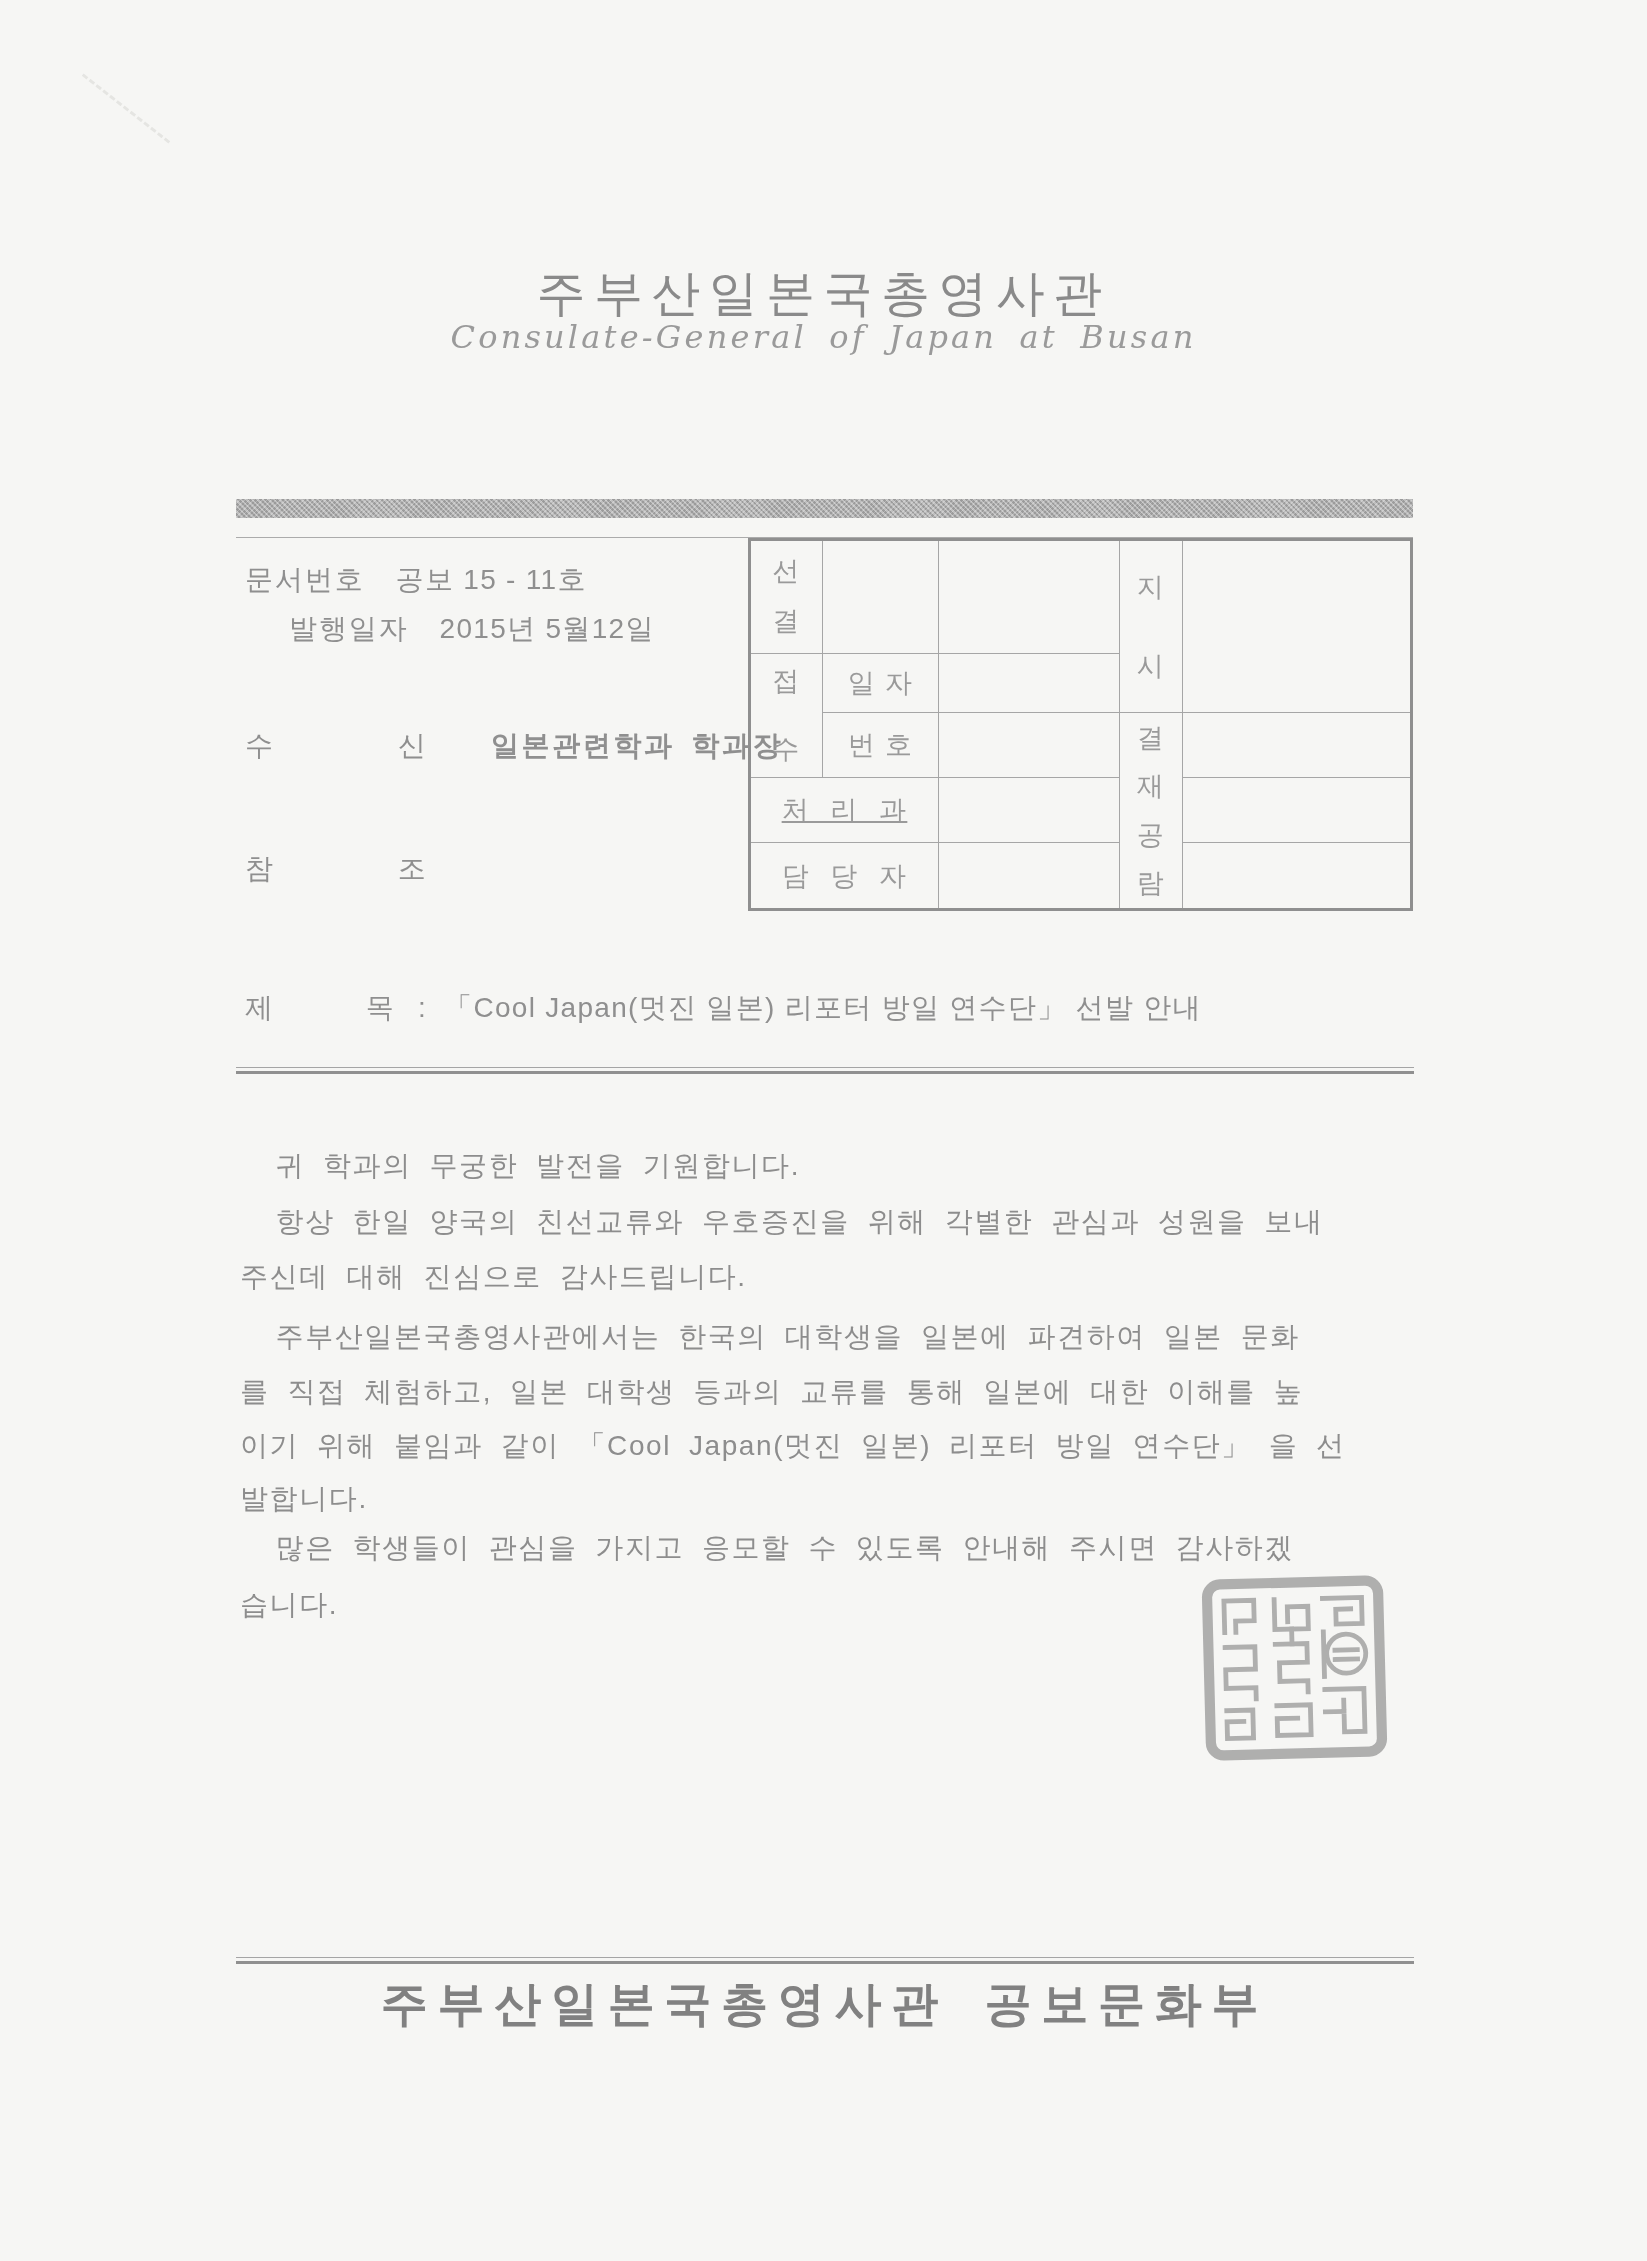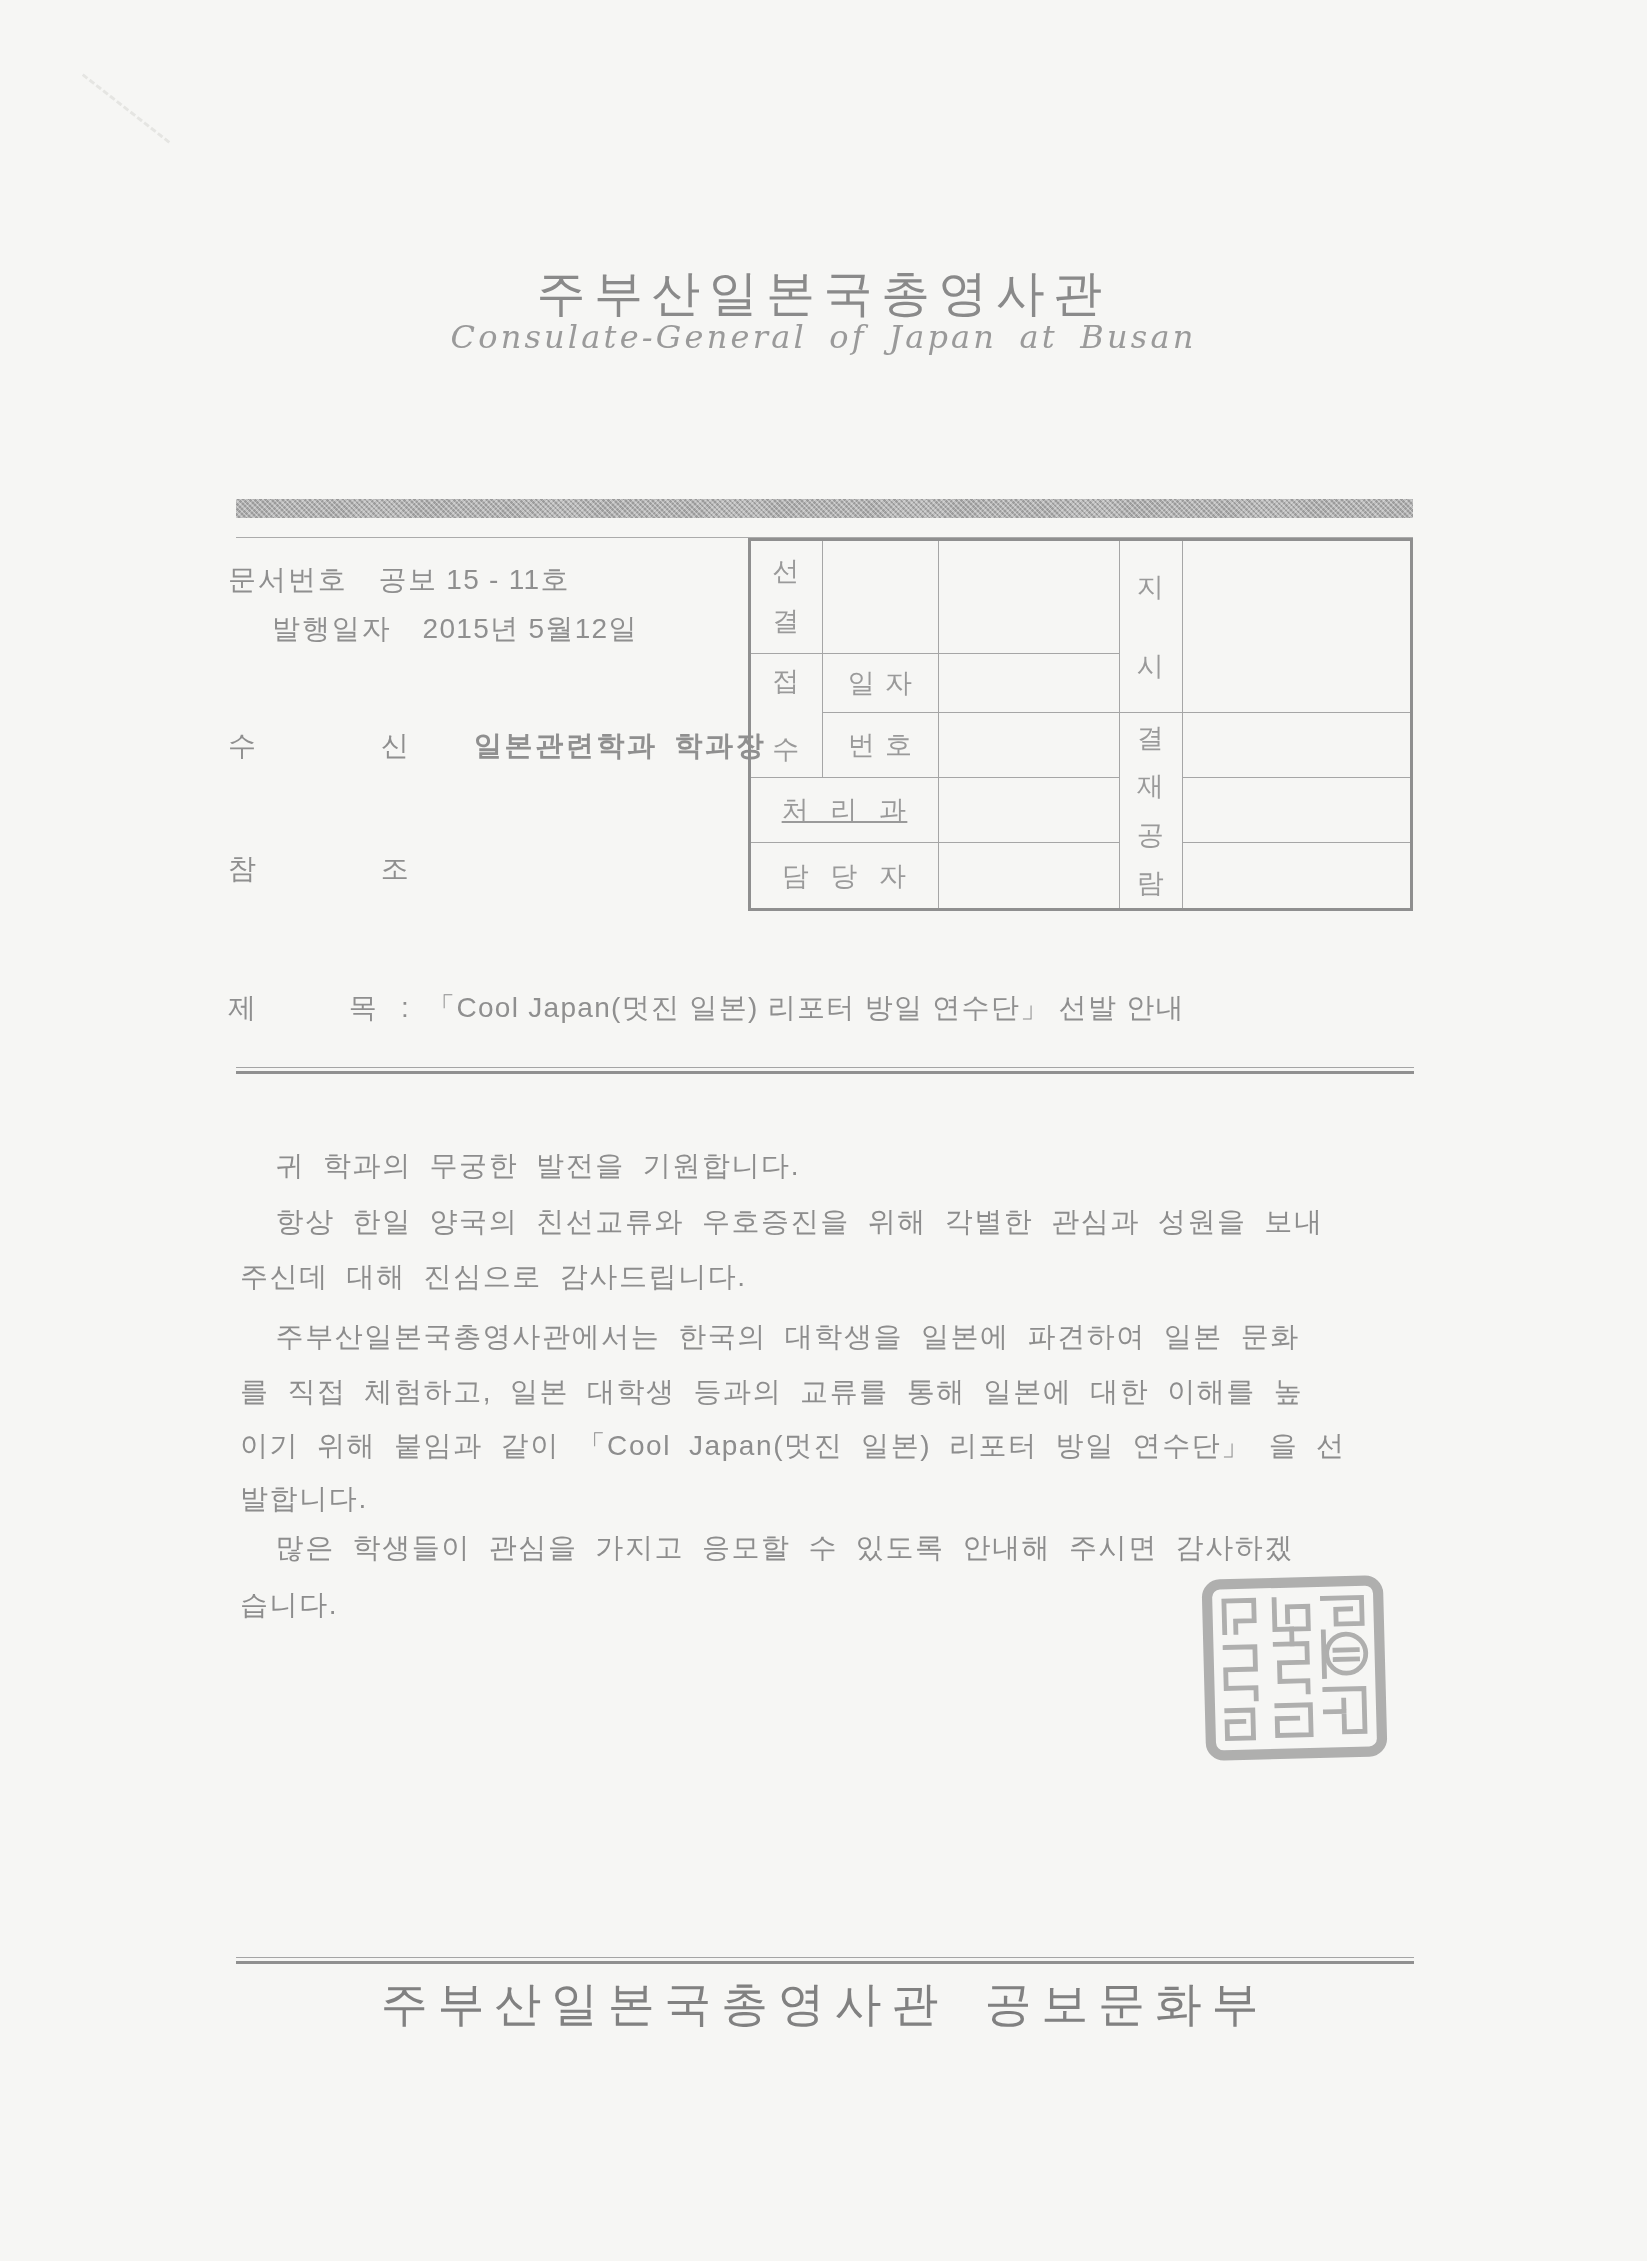--- a/index.html
+++ b/index.html
@@ -76,21 +76,21 @@
   .thinline {
     position: absolute;
     left: 236px; top: 537px;
     width: 1177px; height: 0;
     border-top: 1.9px solid #ababab;
   }
 
   
   .meta-row {
     position: absolute;
-    left: 228px;
+    left: 245px;
     display: flex;
     align-items: baseline;
     font-size: 28px;
     letter-spacing: 1.3px;
     color: #8f8f8f;
     white-space: pre;
   }
   .meta-row .lbl { letter-spacing: 1.9px; }
   .meta-row .val { margin-left: 31px; }
   .row-docno   { top: 561px; }
@@ -185,21 +185,21 @@
     opacity: 0.92;
   }
 
   
   .footer-dept {
     position: absolute;
     left: 236px; top: 1973px;
     width: 1177px;
     text-align: center;
     font-size: 47px;
-    font-weight: normal;
+    font-weight: bold;
     letter-spacing: 9.7px;
     word-spacing: 14px;
     color: var(--ink-dark, #818181);
     white-space: pre;
   }
 </style>
 </head>
 <body>
 
 <div class="page">

